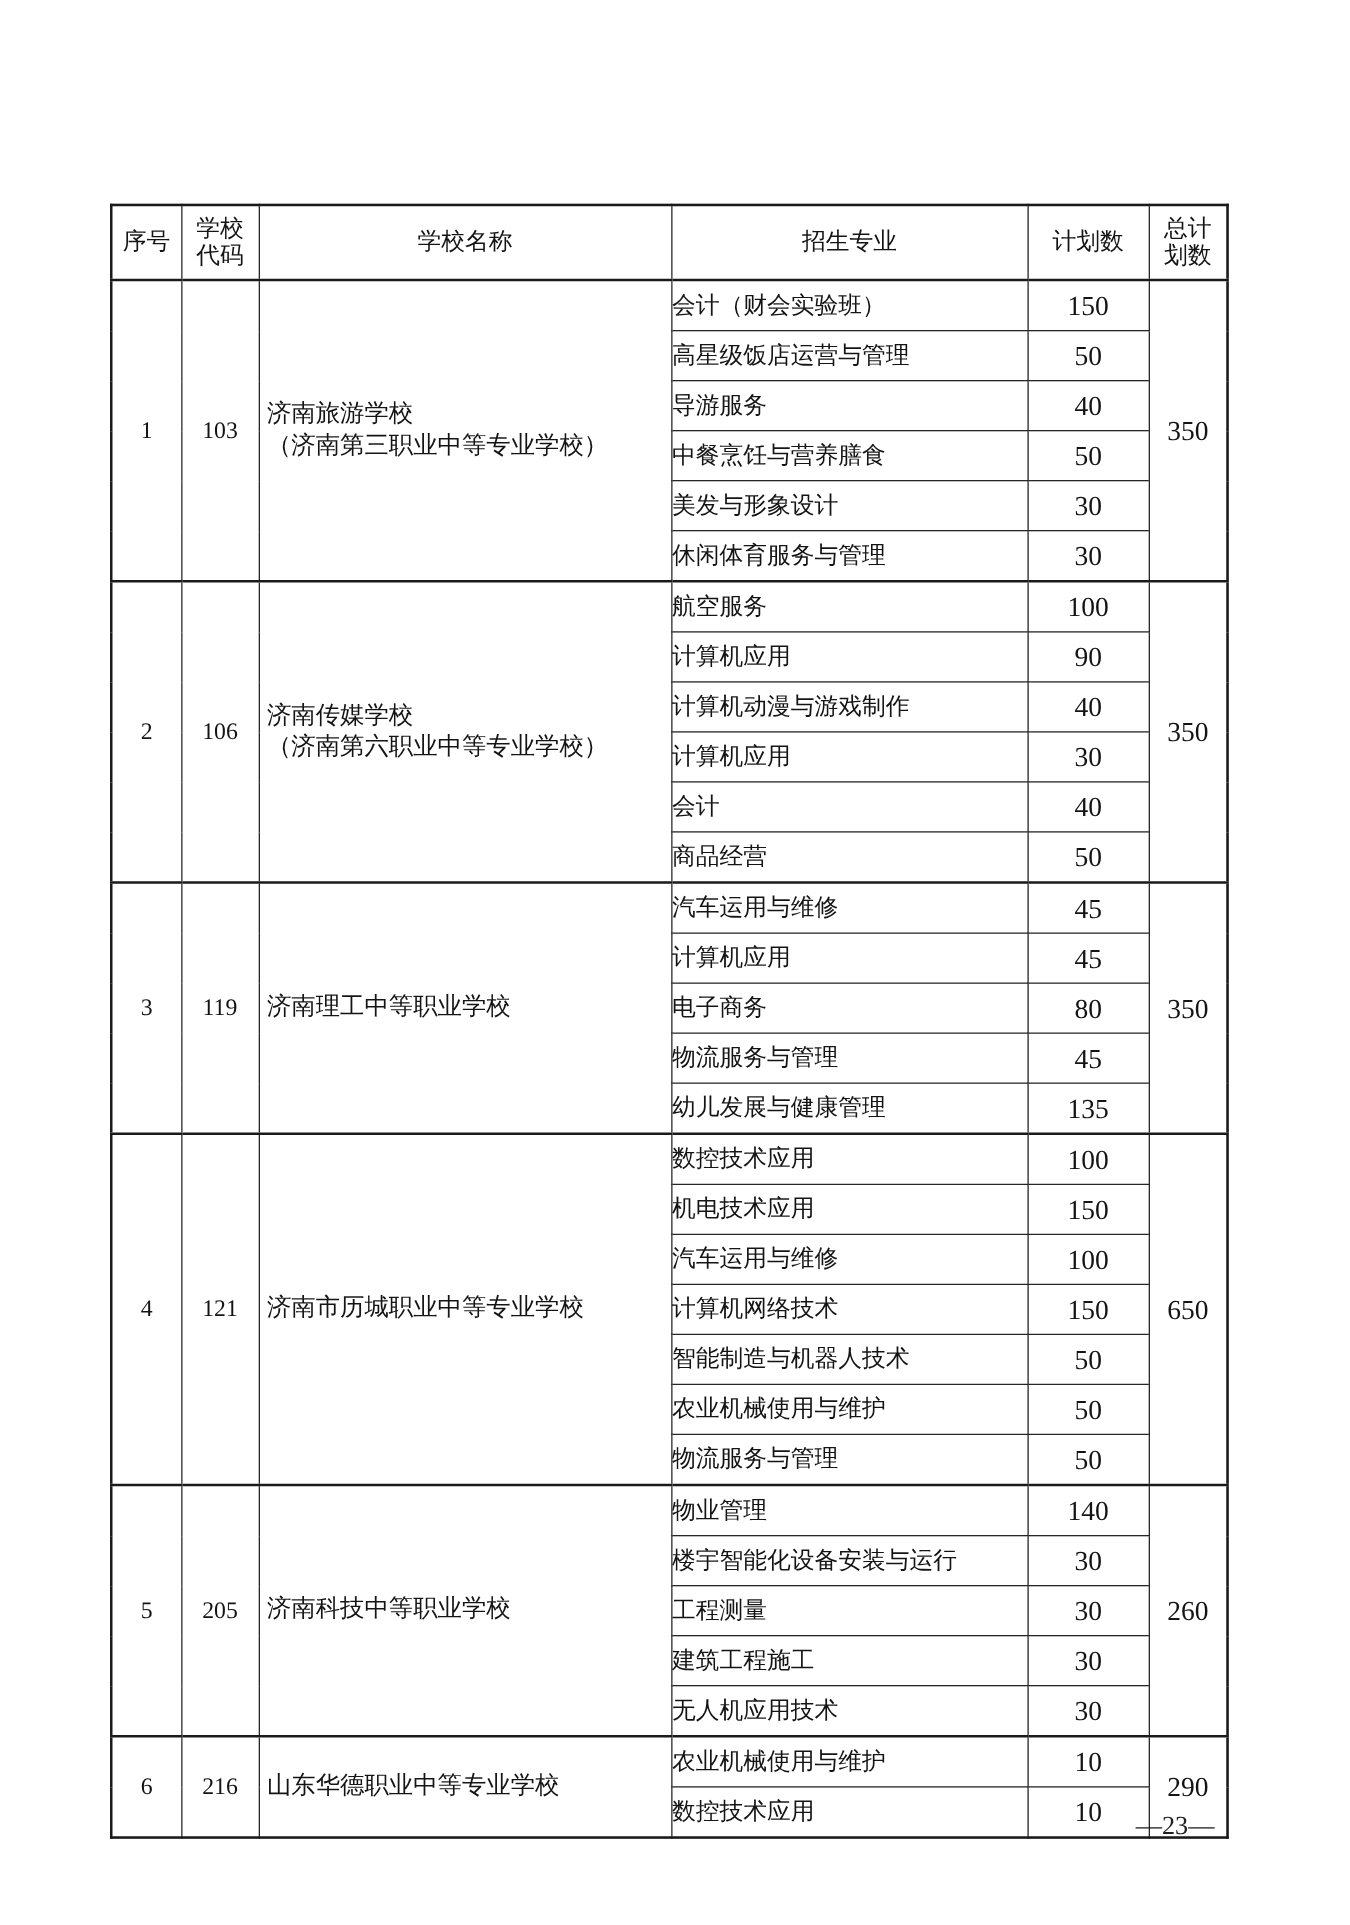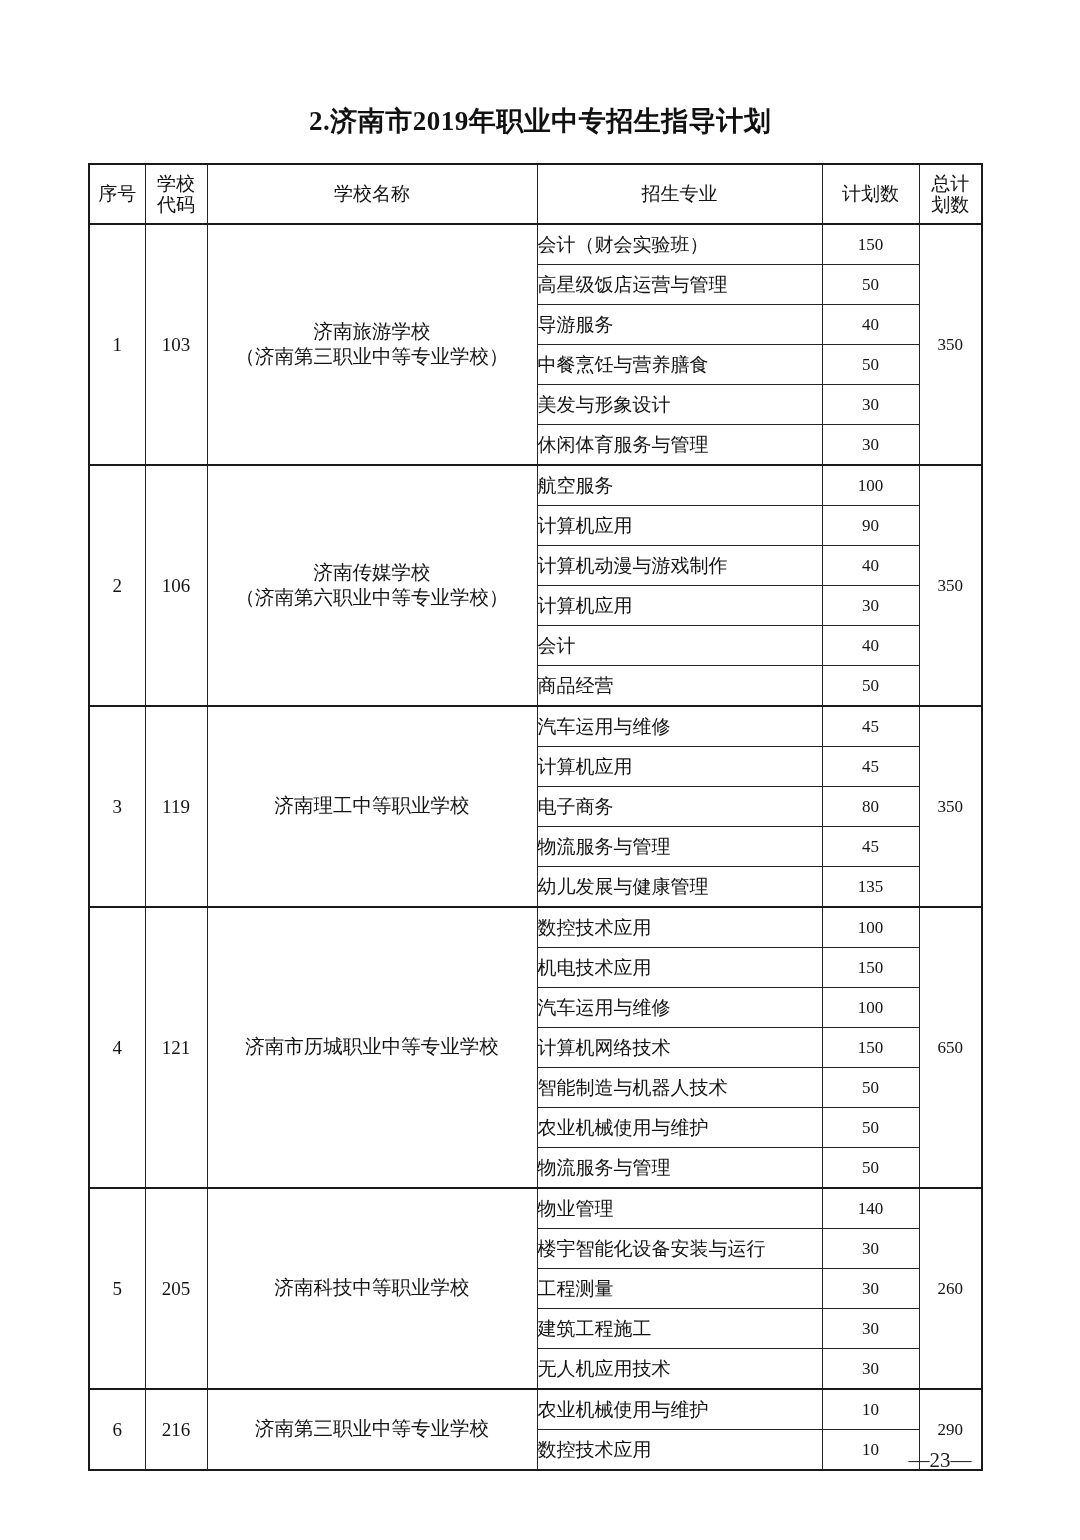--- a/index.html
+++ b/index.html
@@ -80,36 +80,35 @@
   thead th .stack {
     display: block;
     line-height: 1.12;
   }
 
   td.idx, td.code {
     text-align: center;
     font-size: 19px;
   }
   td.school {
-    text-align: center;
     padding: 4px 6px;
     font-size: 19.5px;
   }
   td.school .sub {
     display: block;
     white-space: nowrap;
   }
   td.major {
     text-align: left;
     font-size: 19px;
     height: 39px;
   }
   td.plan, td.total {
     text-align: center;
-    font-size: 17px;
+    font-size: 22px;
   }
 
   
   tr.group-start > td,
   tr.group-start > th {
     border-top: 2.5px solid #1a1a1a;
   }
 
   .footer-page {
     position: absolute;
@@ -125,21 +124,20 @@
     display: inline-block;
     margin-left: 800px;
     text-align: right;
   }
 </style>
 </head>
 <body>
 
 <div class="page">
 
-  <div class="doc-title">2.济南市2019年职业中专招生指导计划</div>
 
   <table class="plan-table">
     <colgroup>
       <col class="c-idx">
       <col class="c-code">
       <col class="c-school">
       <col class="c-major">
       <col class="c-plan">
       <col class="c-total">
     </colgroup>
@@ -313,21 +311,21 @@
           <td class="plan">30</td>
         </tr>
         <tr>
           <td class="major">无人机应用技术</td>
           <td class="plan">30</td>
         </tr>
         <tr class="group-start">
           <td class="idx" rowspan="2">6</td>
           <td class="code" rowspan="2">216</td>
           <td class="school" rowspan="2">
-            <span class="sub">济南第三职业中等专业学校</span>
+            <span class="sub">山东华德职业中等专业学校</span>
           </td>
           <td class="major">农业机械使用与维护</td>
           <td class="plan">10</td>
           <td class="total" rowspan="2">290</td>
         </tr>
         <tr>
           <td class="major">数控技术应用</td>
           <td class="plan">10</td>
         </tr>
       </tbody>

